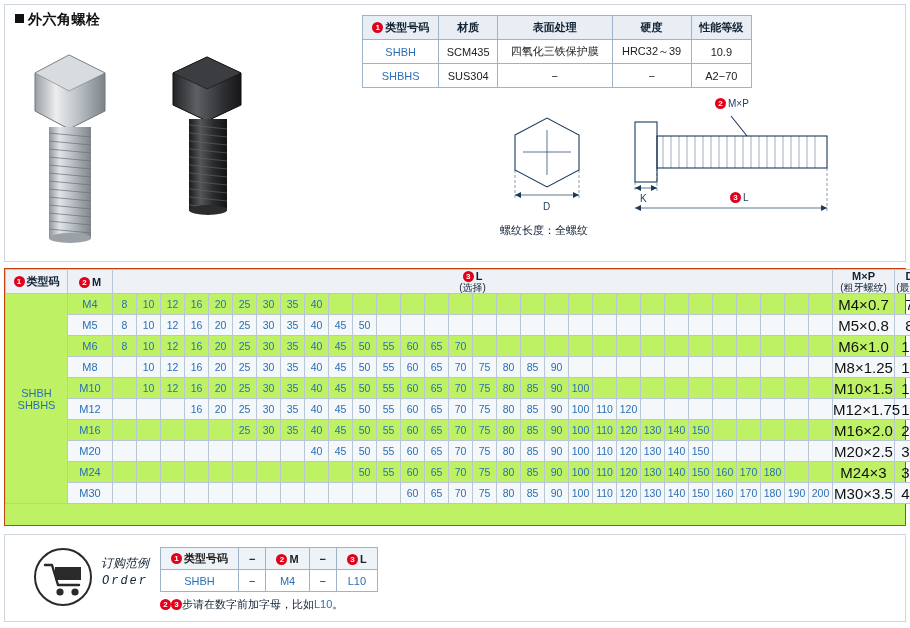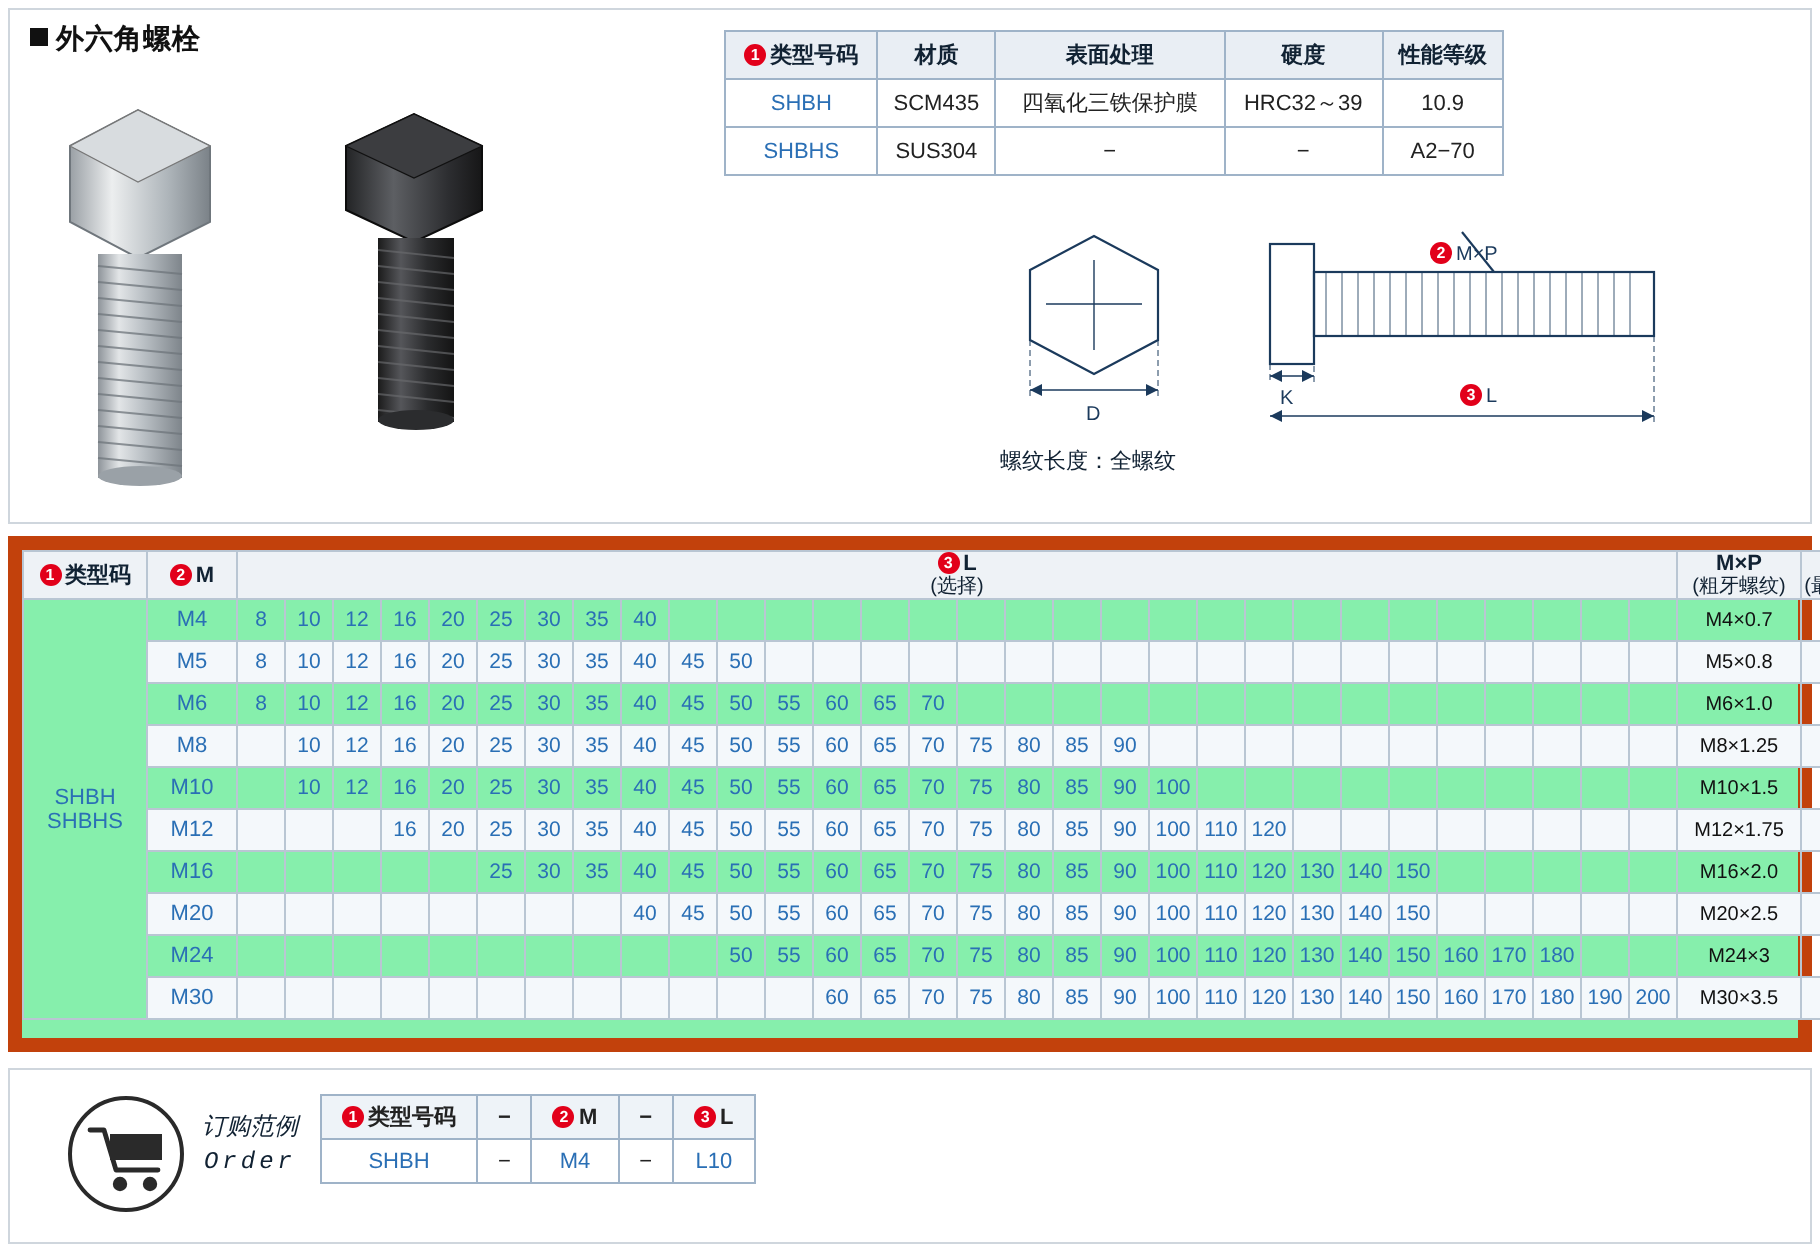--- a/index.html
+++ b/index.html
@@ -48,36 +48,36 @@
   
   .cnum{
     display:inline-block;width:11px;height:11px;line-height:11px;border-radius:50%;
     background:#e2001a;color:#fff;font-size:8px;text-align:center;vertical-align:1px;
     margin-right:2px;font-weight:bold;
   }
 
   
   .main-box{
     position:absolute;left:4px;top:268px;width:902px;height:258px;
-    border:7px solid #c2410c;box-sizing:border-box;background:#86efac;
+    border:1px solid #c2410c;box-sizing:border-box;background:#bef264;
   }
   table.main{
     border-collapse:collapse;width:900px;font-size:10.5px;table-layout:fixed;
   }
   table.main th,table.main td{
     border:1px solid #b9c6d3;padding:0;height:20px;text-align:center;
     vertical-align:middle;
   }
   table.main thead th{background:#eef2f6;color:#123;font-weight:bold;font-size:11px;}
   .hdr-sub{font-size:10px;font-weight:normal;display:block;line-height:11px;}
   td.code-col{color:#2a6fb5;font-size:11px;}
   td.m-col{color:#2a6fb5;font-size:11px;}
   td.len-cell{color:#2a6fb5;font-size:10.5px;}
   td.len-cell.empty{color:transparent;}
-  td.mp-col,td.d-col,td.k-col{color:#111;font-size:10px;}
+  td.mp-col,td.d-col,td.k-col{color:#111;font-size:15px;}
   tr.row-alt td{background:#f4f8fb;}
 
   
   .order-box{
     position:absolute;left:4px;top:534px;width:902px;height:88px;
     border:1px solid #cfd6dd;box-sizing:border-box;background:#fff;
   }
   .cart{position:absolute;left:28px;top:12px;width:60px;height:60px;}
   .order-label{position:absolute;left:96px;top:20px;font-size:12px;color:#123;font-style:italic;}
   .order-label .en{display:block;font-family:"Liberation Mono","DejaVu Sans Mono",monospace;font-size:12px;letter-spacing:2px;margin-top:2px;text-align:center;}
@@ -276,21 +276,21 @@
           <line x1="150" y1="108" x2="342" y2="108" stroke-width="0.7"></line>
           <path d="M150 108 l6 -3 v6 z" fill="#1b3a5c" stroke="none"></path>
           <path d="M342 108 l-6 -3 v6 z" fill="#1b3a5c" stroke="none"></path>
           <line x1="342" y1="68" x2="342" y2="112" stroke-width="0.5" stroke-dasharray="3,2"></line>
         </g>
         <g font-size="10" fill="#1b3a5c" font-family="Liberation Sans, sans-serif">
           <text x="58" y="110">D</text>
           <text x="155" y="102">K</text>
         </g>
       </svg>
-      <div style="position:absolute;left:230px;top:-2px;font-size:10px;color:#1b3a5c;margin-top:23px;">
+      <div style="position:absolute;left:230px;top:-2px;font-size:10px;color:#1b3a5c;">
         <span class="cnum">2</span><span>M×P</span>
       </div>
       <div style="position:absolute;left:245px;top:92px;font-size:10px;color:#1b3a5c;">
         <span class="cnum">3</span><span>L</span>
       </div>
     </div>
 
     <div class="draw-note">螺纹长度：全螺纹</div>
   </div>
 
@@ -707,15 +707,18 @@
       <tr>
         <td class="val">SHBH</td>
         <td>−</td>
         <td class="val">M4</td>
         <td>−</td>
         <td class="val">L10</td>
       </tr>
     </tbody>
       </table>
 
+    <div class="order-note">
+      <span class="cnum">2</span><span class="cnum">3</span><span>步请在数字前加字母，比如</span><span class="blue-text">L10</span><span>。</span>
+    </div>
   </div>
 
 </div>
 
 </body></html>

